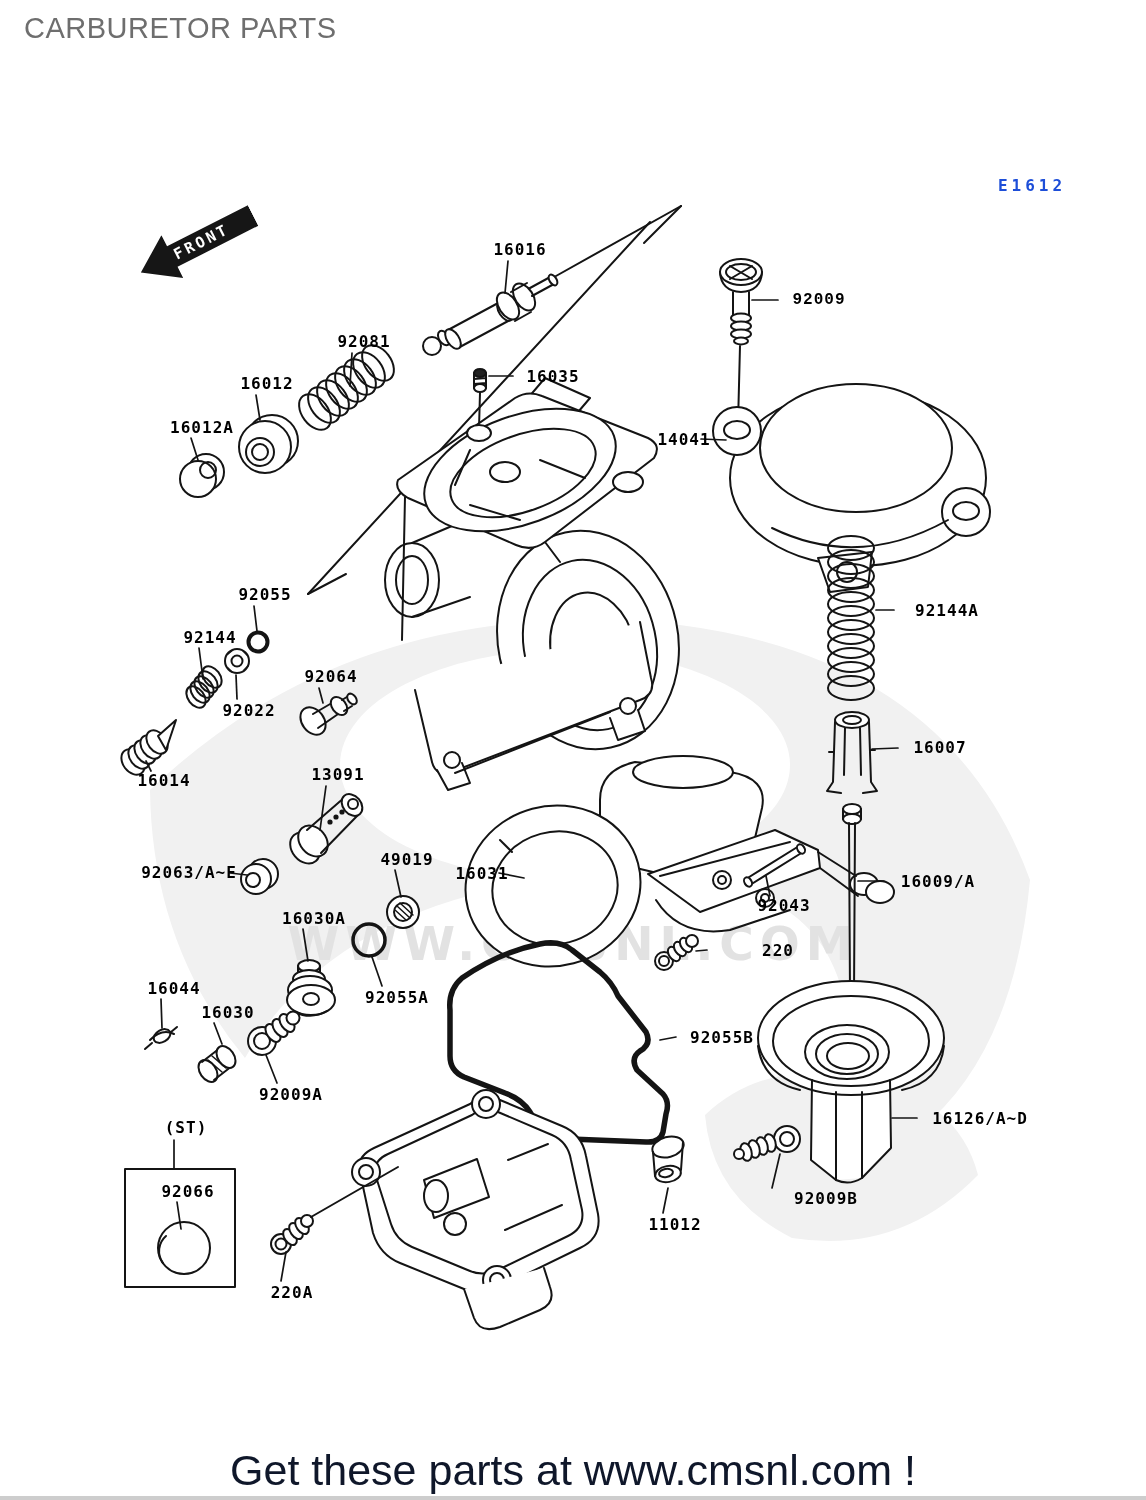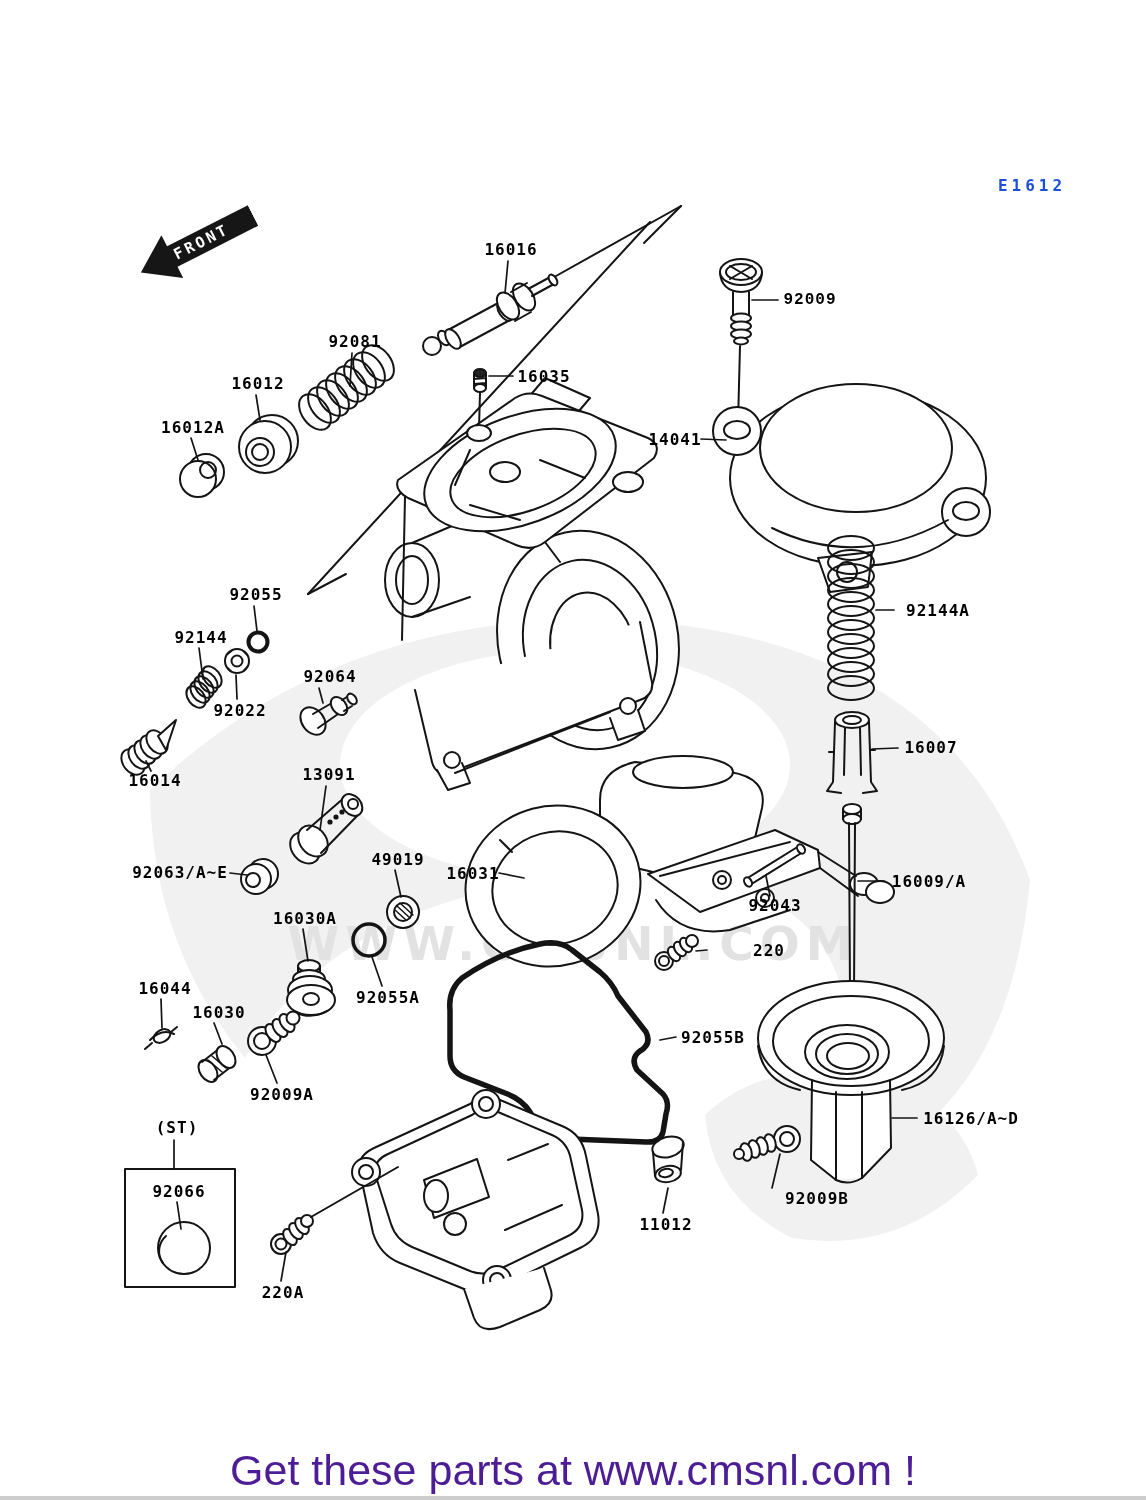--- a/index.html
+++ b/index.html
@@ -3,39 +3,40 @@
 <meta charset="utf-8">
 <style>
   html,body{margin:0;padding:0;background:#fff;}
   .page{position:relative;width:1146px;height:1500px;background:#fff;overflow:hidden;
         font-family:"Liberation Sans",sans-serif;}
   .page-title{position:absolute;left:24px;top:12px;font-size:29px;color:#6e6e6e;
         letter-spacing:.5px;font-weight:400;}
   .diagram-code{position:absolute;left:1032px;top:185px;transform:translate(-50%,-50%);
         font:bold 16px "DejaVu Sans Mono",monospace;letter-spacing:4px;color:#1d4ed8;white-space:nowrap;}
   svg.lineart{position:absolute;left:0;top:0;}
-  #labels-layer{position:absolute;left:3px;top:0;width:1030px;height:1500px;pointer-events:none;}
+  #labels-layer{position:absolute;left:12px;top:0;width:1030px;height:1500px;pointer-events:none;}
   .part-label{position:absolute;transform:translate(-50%,-50%);
         font:bold 16px "DejaVu Sans Mono",monospace;letter-spacing:1px;color:#000;white-space:nowrap;}
   .front-arrow{position:absolute;left:134px;top:198px;width:136px;height:96px;}
   .front-arrow .rot{transform:rotate(-27deg);transform-origin:50% 50%;width:126px;height:48px;margin-top:22px;}
   .front-arrow .shape{width:126px;height:48px;background:#161616;
         clip-path:polygon(0% 50%,28% 0%,28% 26%,100% 26%,100% 74%,28% 74%,28% 100%);
         display:flex;align-items:center;}
   .front-arrow .shape span{color:#fff;font:bold 15px "DejaVu Sans Mono",monospace;
         letter-spacing:3px;padding-left:38px;}
   .footer-cta{position:absolute;left:0;top:1446px;width:1146px;text-align:center;
-        color:#4c1d95;font-size:43px;font-family:"Liberation Sans",sans-serif;}
+        color:#0f172a;font-size:43px;font-family:"Liberation Sans",sans-serif;}
   .bottom-bar{position:absolute;left:0;top:1496px;width:1146px;height:4px;background:#cdcdcd;}
 </style>
 </head>
 <body>
 
 <div class="page">
 
+  <div class="page-title">CARBURETOR PARTS</div>
 
   <svg class="lineart" width="1146" height="1500" viewBox="0 0 1146 1500">
 
     <g fill="#f1f1f1" stroke="none">
       <path d="M150,790 Q360,590 680,625 Q950,660 1030,880 Q1005,1150 790,1185 Q885,1055 825,950 Q765,855 565,878 Q335,903 245,1058 Q152,945 150,790 Z"></path>
       <ellipse cx="565" cy="765" rx="225" ry="115" fill="#ffffff"></ellipse>
       <path d="M705,1115 Q765,1058 862,1078 Q958,1098 978,1175 Q900,1255 792,1238 Q712,1198 705,1115 Z"></path>
     </g>
     <text x="573" y="960" text-anchor="middle" font-family="DejaVu Sans, sans-serif" font-size="47" font-weight="bold" fill="#e2e2e2" letter-spacing="6">WWW.CMSNL.COM</text>
 
@@ -405,21 +406,21 @@
       <div class="part-label" style="left: 508px; top: 249px;">16016</div>
       <div class="part-label" style="left: 807px; top: 300px; font-family: Liberation Mono, monospace;">92009</div>
       <div class="part-label" style="left: 352px; top: 341px;">92081</div>
       <div class="part-label" style="left: 255px; top: 383px;">16012</div>
       <div class="part-label" style="left: 541px; top: 376px;">16035</div>
       <div class="part-label" style="left: 672px; top: 439px;">14041</div>
       <div class="part-label" style="left: 190px; top: 427px;">16012A</div>
       <div class="part-label" style="left: 253px; top: 594px; text-align: center;">92055</div>
       <div class="part-label" style="left: 198px; top: 637px;">92144</div>
       <div class="part-label" style="left: 935px; top: 610px;">92144A</div>
-      <div class="part-label" style="left: 319px; top: 676px; margin-left: 8px;">92064</div>
+      <div class="part-label" style="left: 319px; top: 676px;">92064</div>
       <div class="part-label" style="left: 237px; top: 710px;">92022</div>
       <div class="part-label" style="left: 928px; top: 747px;">16007</div>
       <div class="part-label" style="left: 152px; top: 780px;">16014</div>
       <div class="part-label" style="left: 326px; top: 774px;">13091</div>
       <div class="part-label" style="left: 177px; top: 872px;">92063/A~E</div>
       <div class="part-label" style="left: 395px; top: 859px;">49019</div>
       <div class="part-label" style="left: 470px; top: 873px;">16031</div>
       <div class="part-label" style="left: 772px; top: 905px;">92043</div>
       <div class="part-label" style="left: 926px; top: 881px;">16009/A</div>
       <div class="part-label" style="left: 302px; top: 918px;">16030A</div>

